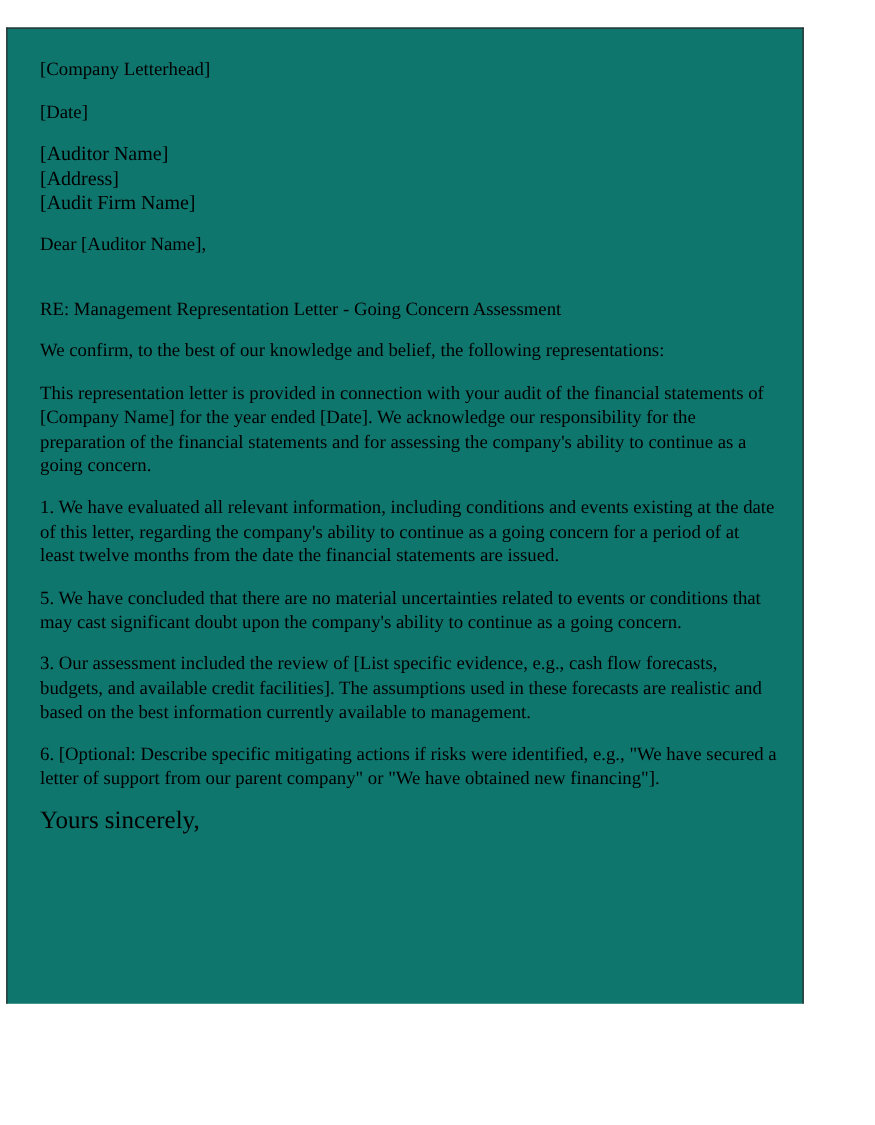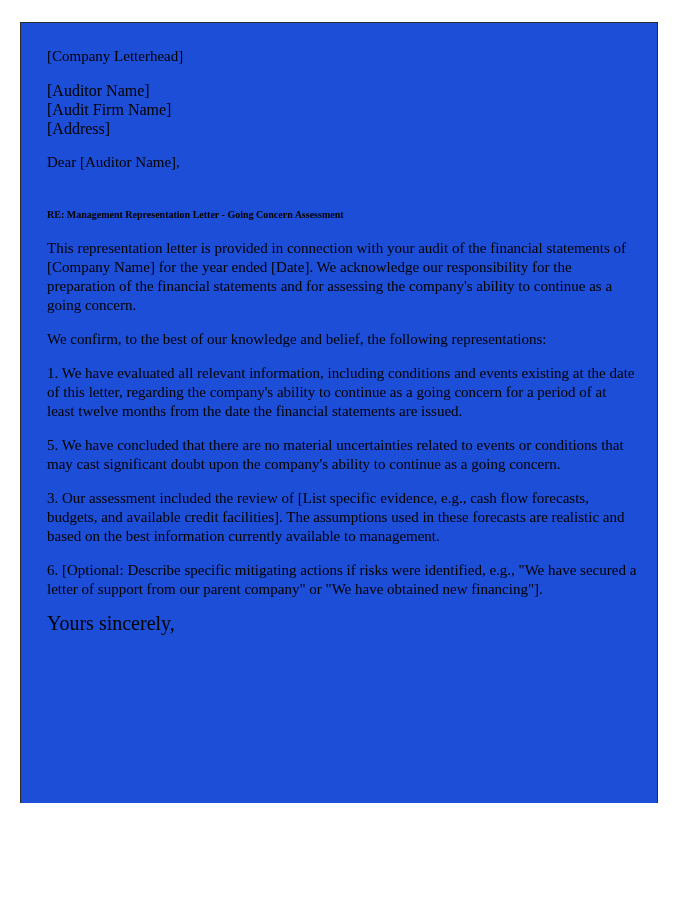--- a/index.html
+++ b/index.html
@@ -14,26 +14,26 @@
     position: relative;
     overflow: hidden;
     font-family: "Liberation Serif", "DejaVu Serif", serif;
     color: #000000;
     -webkit-font-smoothing: antialiased;
   }
 
   
   .page-sheet {
     position: absolute;
-    left: 20px;
+    left: 5px;
     top: 22px;
     width: 638px;
     height: 781px;
     box-sizing: border-box;
-    background: #1d4ed8;
+    background: #0f766e;
     border-left: 1.4px solid #2b2b2b;
     border-top: 1.4px solid #2b2b2b;
     border-right: 1.4px solid #2b2b2b;
     border-bottom: none;
     padding-left: 20px;
   }
 
   .page-body {
     position: absolute;
     left: 26px;
@@ -58,23 +58,23 @@
   .address-block {
     margin-bottom: 14.5px;
   }
   .address-block .addr-line {
     font-size: 16px;
     line-height: 19.2px;
     margin: 0;
   }
 
   .subject-line {
-    font-size: 10px;
+    font-size: 15px;
     line-height: 19.2px;
-    font-weight: bold;
+    font-weight: normal;
     margin: 0 0 14.5px 0;
   }
 
   .letter-para {
     margin-bottom: 14.5px;
   }
 
   .closing-line {
     font-size: 20px;
     line-height: 19.2px;
@@ -86,34 +86,35 @@
   .gap-subject { margin-top: 3px; }
 </style>
 </head>
 <body>
 
 <div class="page-sheet">
   <div class="page-body">
 
     <div class="letter-line">[Company Letterhead]</div>
 
+    <div class="letter-line">[Date]</div>
 
     <div class="address-block">
       <div class="addr-line">[Auditor Name]</div>
+      <div class="addr-line">[Address]</div>
       <div class="addr-line">[Audit Firm Name]</div>
-      <div class="addr-line">[Address]</div>
     </div>
 
     <div class="letter-line gap-lead">Dear [Auditor Name],</div>
 
     <div class="subject-line gap-subject">RE: Management Representation Letter - Going Concern Assessment</div>
 
+    <p class="letter-para">We confirm, to the best of our knowledge and belief, the following representations:</p>
+
     <p class="letter-para">This representation letter is provided in connection with your audit of the financial statements of [Company Name] for the year ended [Date]. We acknowledge our responsibility for the preparation of the financial statements and for assessing the company's ability to continue as a going concern.</p>
-
-    <p class="letter-para">We confirm, to the best of our knowledge and belief, the following representations:</p>
 
     <p class="letter-para">1. We have evaluated all relevant information, including conditions and events existing at the date of this letter, regarding the company's ability to continue as a going concern for a period of at least twelve months from the date the financial statements are issued.</p>
 
     <p class="letter-para">5. We have concluded that there are no material uncertainties related to events or conditions that may cast significant doubt upon the company's ability to continue as a going concern.</p>
 
     <p class="letter-para">3. Our assessment included the review of [List specific evidence, e.g., cash flow forecasts, budgets, and available credit facilities]. The assumptions used in these forecasts are realistic and based on the best information currently available to management.</p>
 
 
 
     <p class="letter-para">6. [Optional: Describe specific mitigating actions if risks were identified, e.g., "We have secured a letter of support from our parent company" or "We have obtained new financing"].</p>

